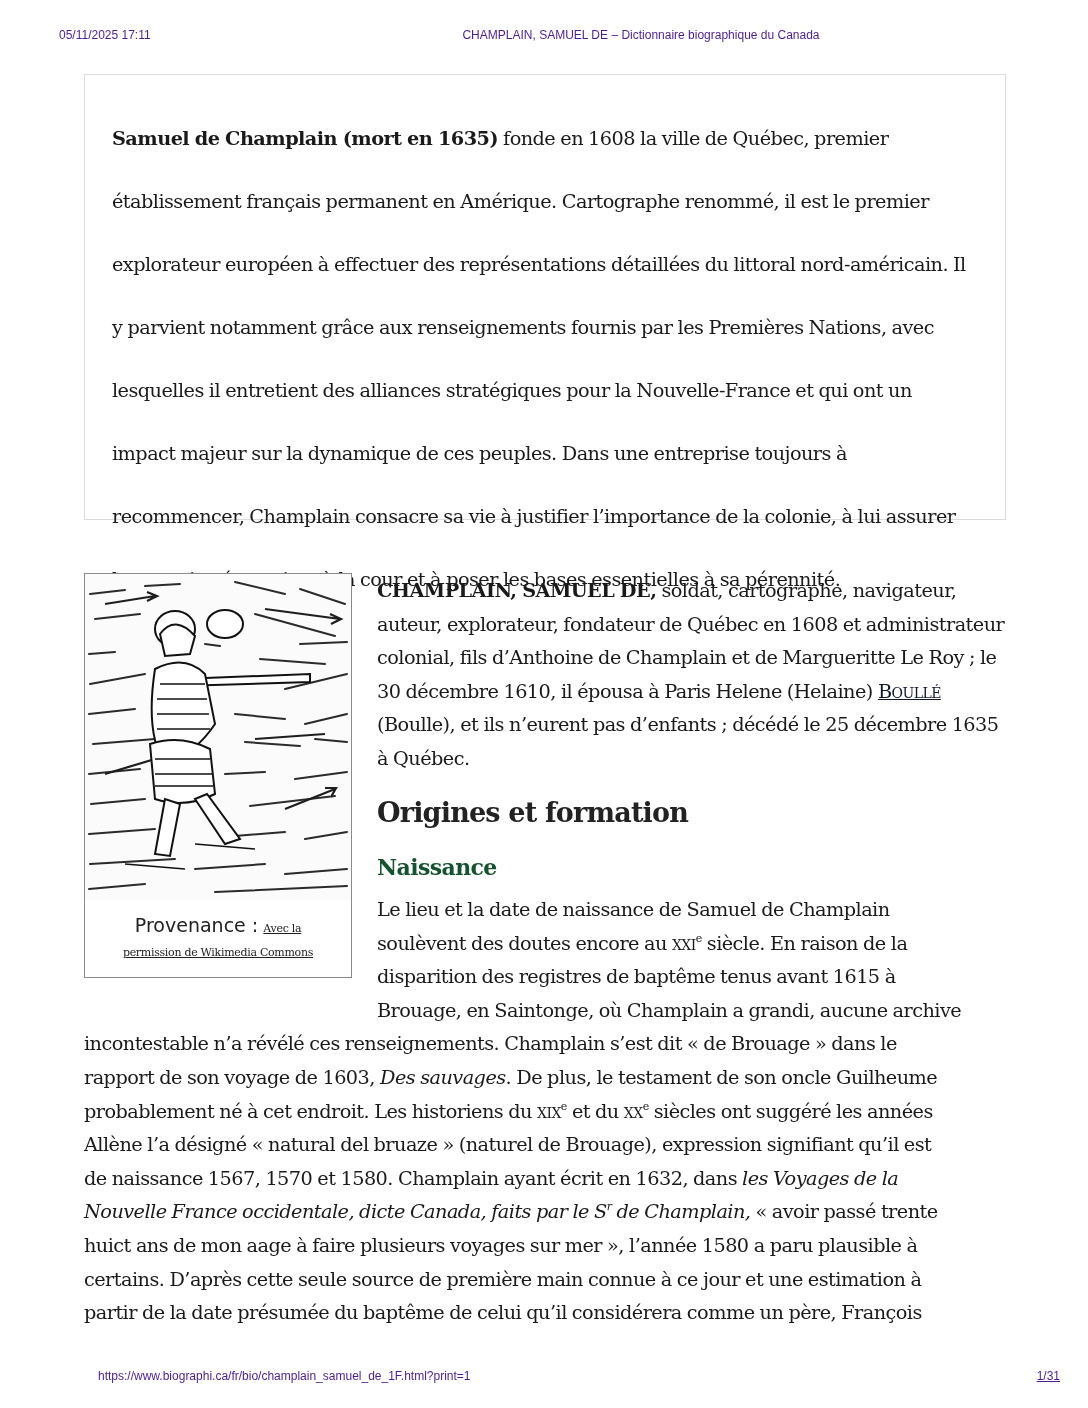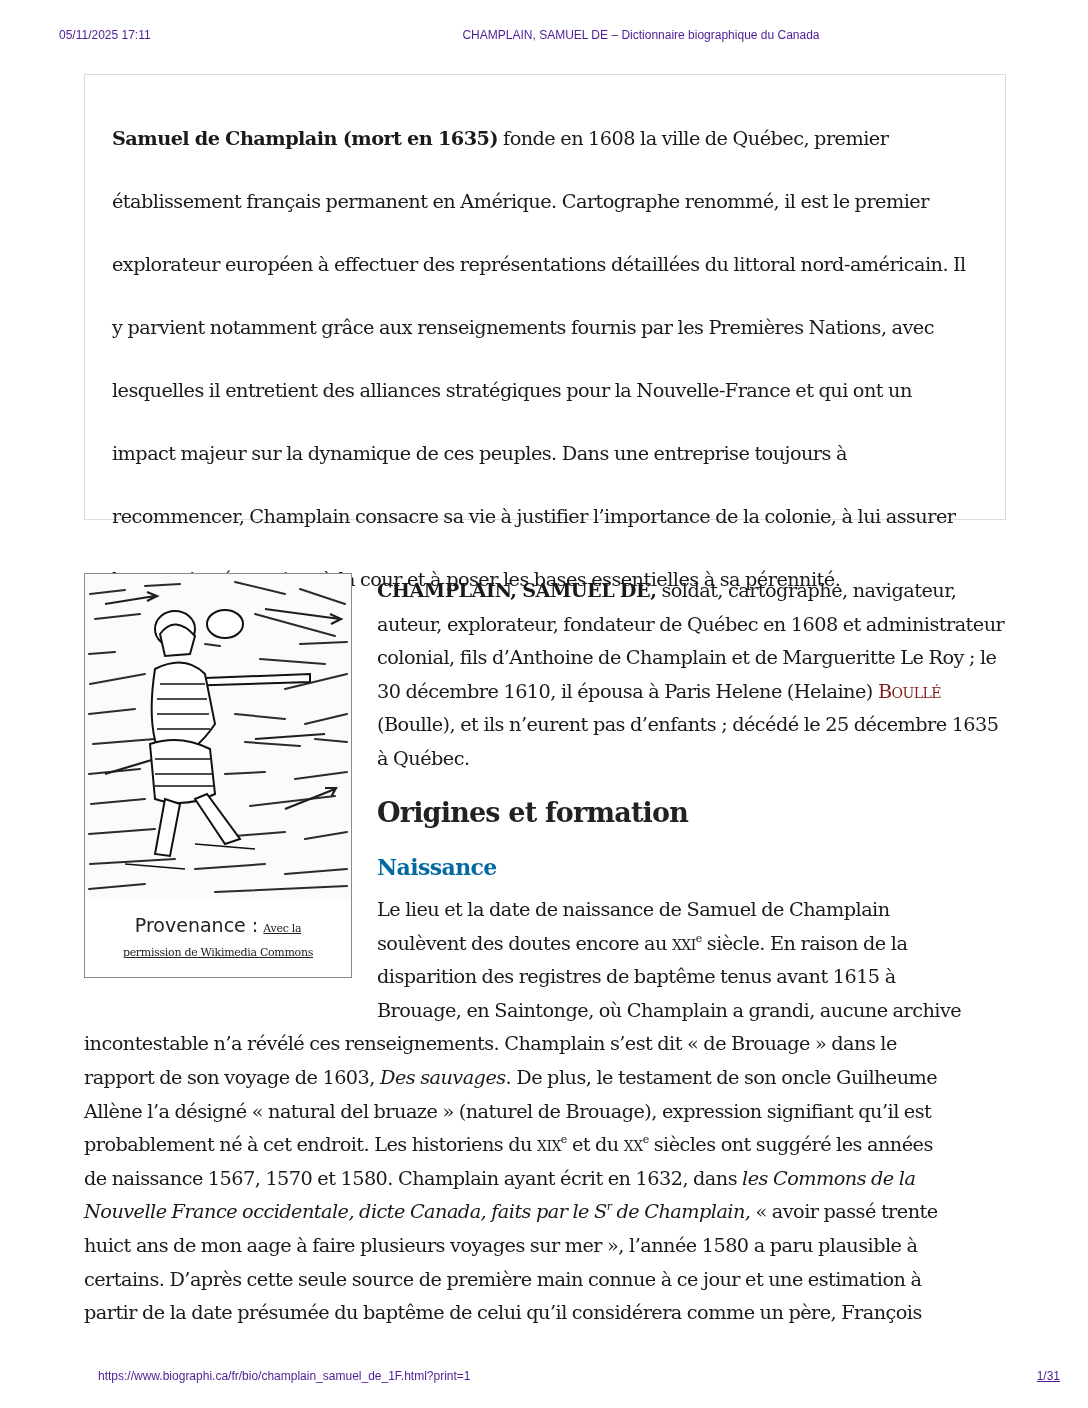--- a/index.html
+++ b/index.html
@@ -41,28 +41,28 @@
     }
     .cap-label { font-family: "DejaVu Sans", sans-serif; font-size: 19px; color: #222; }
     .cap-link { font-family: "DejaVu Serif", serif; font-size: 11px; color: #222; text-decoration: underline; letter-spacing: -0.3px; }
 
     .body-col {
       position: absolute; left: 377px; top: 574px; width: 630px;
       font-family: "DejaVu Serif", serif; font-size: 19.3px; line-height: 33.6px;
       color: #1a1a1a; letter-spacing: -0.55px; word-spacing: -0.5px;
     }
     .intro b { font-weight: bold; }
-    .smallcaps { font-variant: small-caps; color: #7f1d1d; }
+    .smallcaps { font-variant: small-caps; text-decoration: underline; color: #0f172a; }
     .h2 {
       position: absolute; left: 377px; top: 797px;
       font-family: "DejaVu Serif", serif; font-size: 27px; color: #222; letter-spacing: -0.8px;
     }
     .h3 {
       position: absolute; left: 377px; top: 854px;
-      font-family: "DejaVu Serif", serif; font-size: 22px; font-weight: bold; color: #0369a1; letter-spacing: -0.6px;
+      font-family: "DejaVu Serif", serif; font-size: 22px; font-weight: bold; color: #14532d; letter-spacing: -0.6px;
     }
     .para-wrap {
       position: absolute; left: 84px; top: 893px; width: 922px;
       font-family: "DejaVu Serif", serif; font-size: 19.3px; line-height: 33.6px;
       color: #1a1a1a; letter-spacing: -0.55px; word-spacing: -0.5px;
     }
     .para-wrap .line { display: block; white-space: nowrap; }
     .para-wrap .indent { padding-left: 293px; }
     .sc { font-variant: small-caps; }
     sup { font-size: 11px; vertical-align: 8px; line-height: 0; }
@@ -134,23 +134,23 @@
 <h2 class="h2">Origines et formation</h2>
 <h3 class="h3">Naissance</h3>
 
 <div class="para-wrap">
   <span class="line indent">Le lieu et la date de naissance de Samuel de Champlain</span>
   <span class="line indent"><span>soulèvent des doutes encore au </span><span class="sc">xxi</span><sup>e</sup><span> siècle. En raison de la</span></span>
   <span class="line indent">disparition des registres de baptême tenus avant 1615 à</span>
   <span class="line indent">Brouage, en Saintonge, où Champlain a grandi, aucune archive</span>
   <span class="line">incontestable n’a révélé ces renseignements. Champlain s’est dit « de Brouage » dans le</span>
   <span class="line"><span>rapport de son voyage de 1603, </span><i>Des sauvages</i><span>. De plus, le testament de son oncle Guilheume</span></span>
+  <span class="line"><span>probablement né à cet endroit. Les historiens du </span><span class="sc">xix</span><sup>e</sup><span> et du </span><span class="sc">xx</span><sup>e</sup><span> siècles ont suggéré les années</span></span>
   <span class="line">Allène l’a désigné « natural del bruaze » (naturel de Brouage), expression signifiant qu’il est</span>
-  <span class="line"><span>probablement né à cet endroit. Les historiens du </span><span class="sc">xix</span><sup>e</sup><span> et du </span><span class="sc">xx</span><sup>e</sup><span> siècles ont suggéré les années</span></span>
-  <span class="line"><span>de naissance 1567, 1570 et 1580. Champlain ayant écrit en 1632, dans </span><i>les Commons de la</i></span>
+  <span class="line"><span>de naissance 1567, 1570 et 1580. Champlain ayant écrit en 1632, dans </span><i>les Voyages de la</i></span>
   <span class="line"><i>Nouvelle France occidentale, dicte Canada, faits par le S</i><i><sup>r</sup></i><i> de Champlain,</i><span> « avoir passé trente</span></span>
   <span class="line">huict ans de mon aage à faire plusieurs voyages sur mer », l’année 1580 a paru plausible à</span>
   <span class="line">certains. D’après cette seule source de première main connue à ce jour et une estimation à</span>
   <span class="line">partir de la date présumée du baptême de celui qu’il considérera comme un père, François</span>
 </div>
 
 <div class="print-footer">
   <span class="pf-url">https://www.biographi.ca/fr/bio/champlain_samuel_de_1F.html?print=1</span>
   <span class="pf-page">1/31</span>
 </div>

